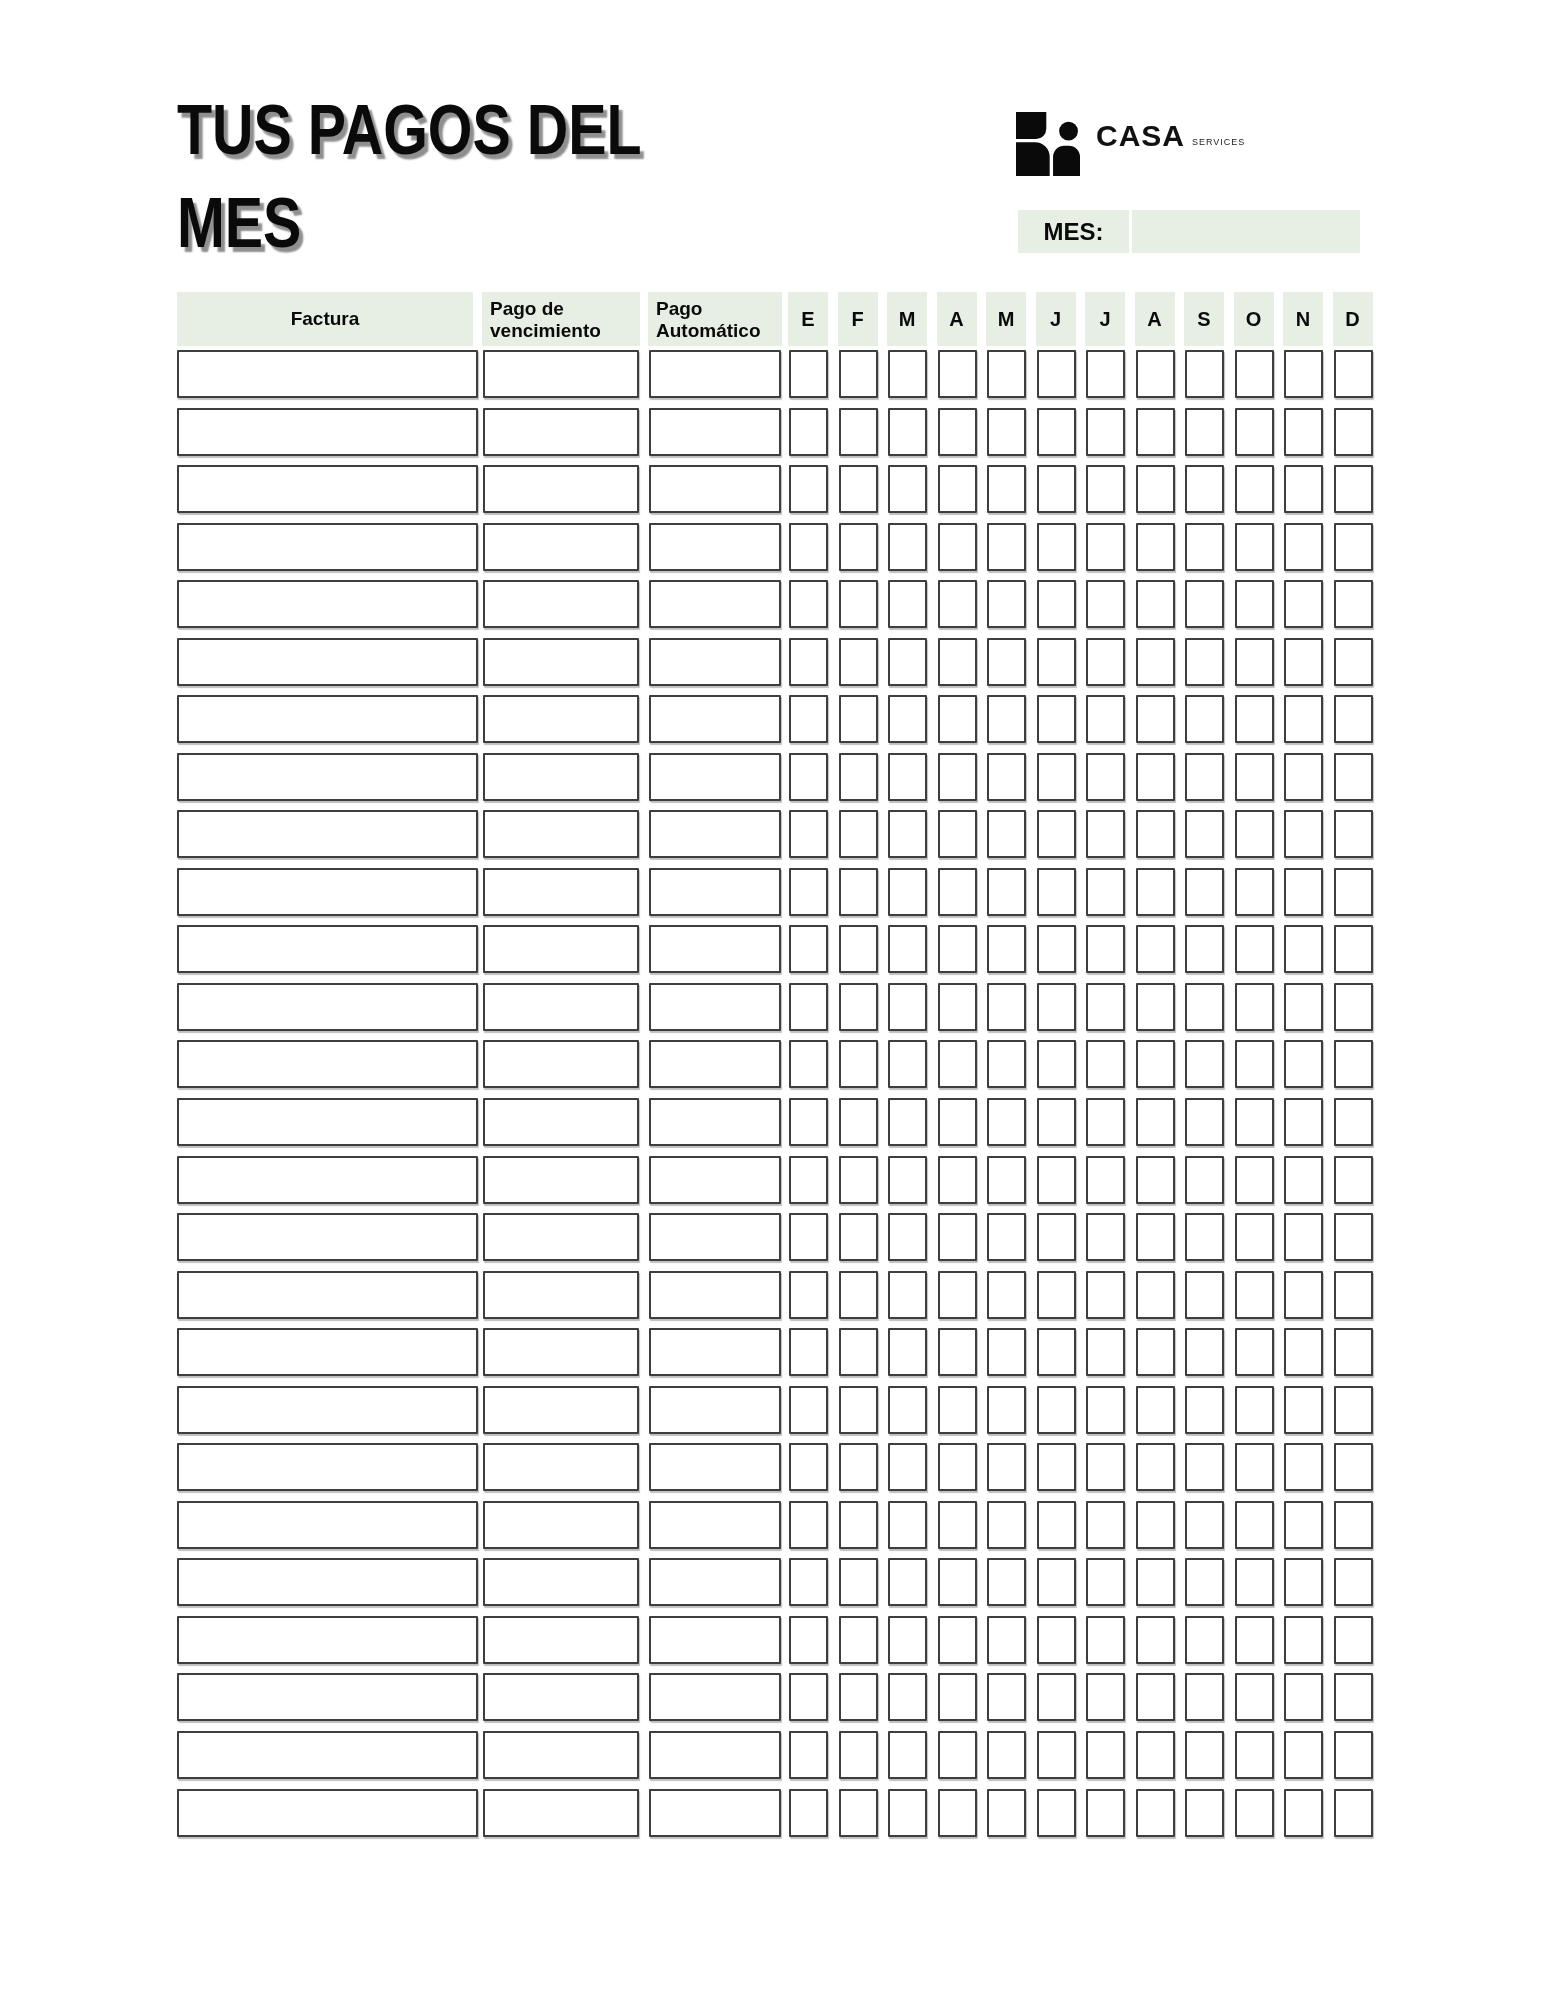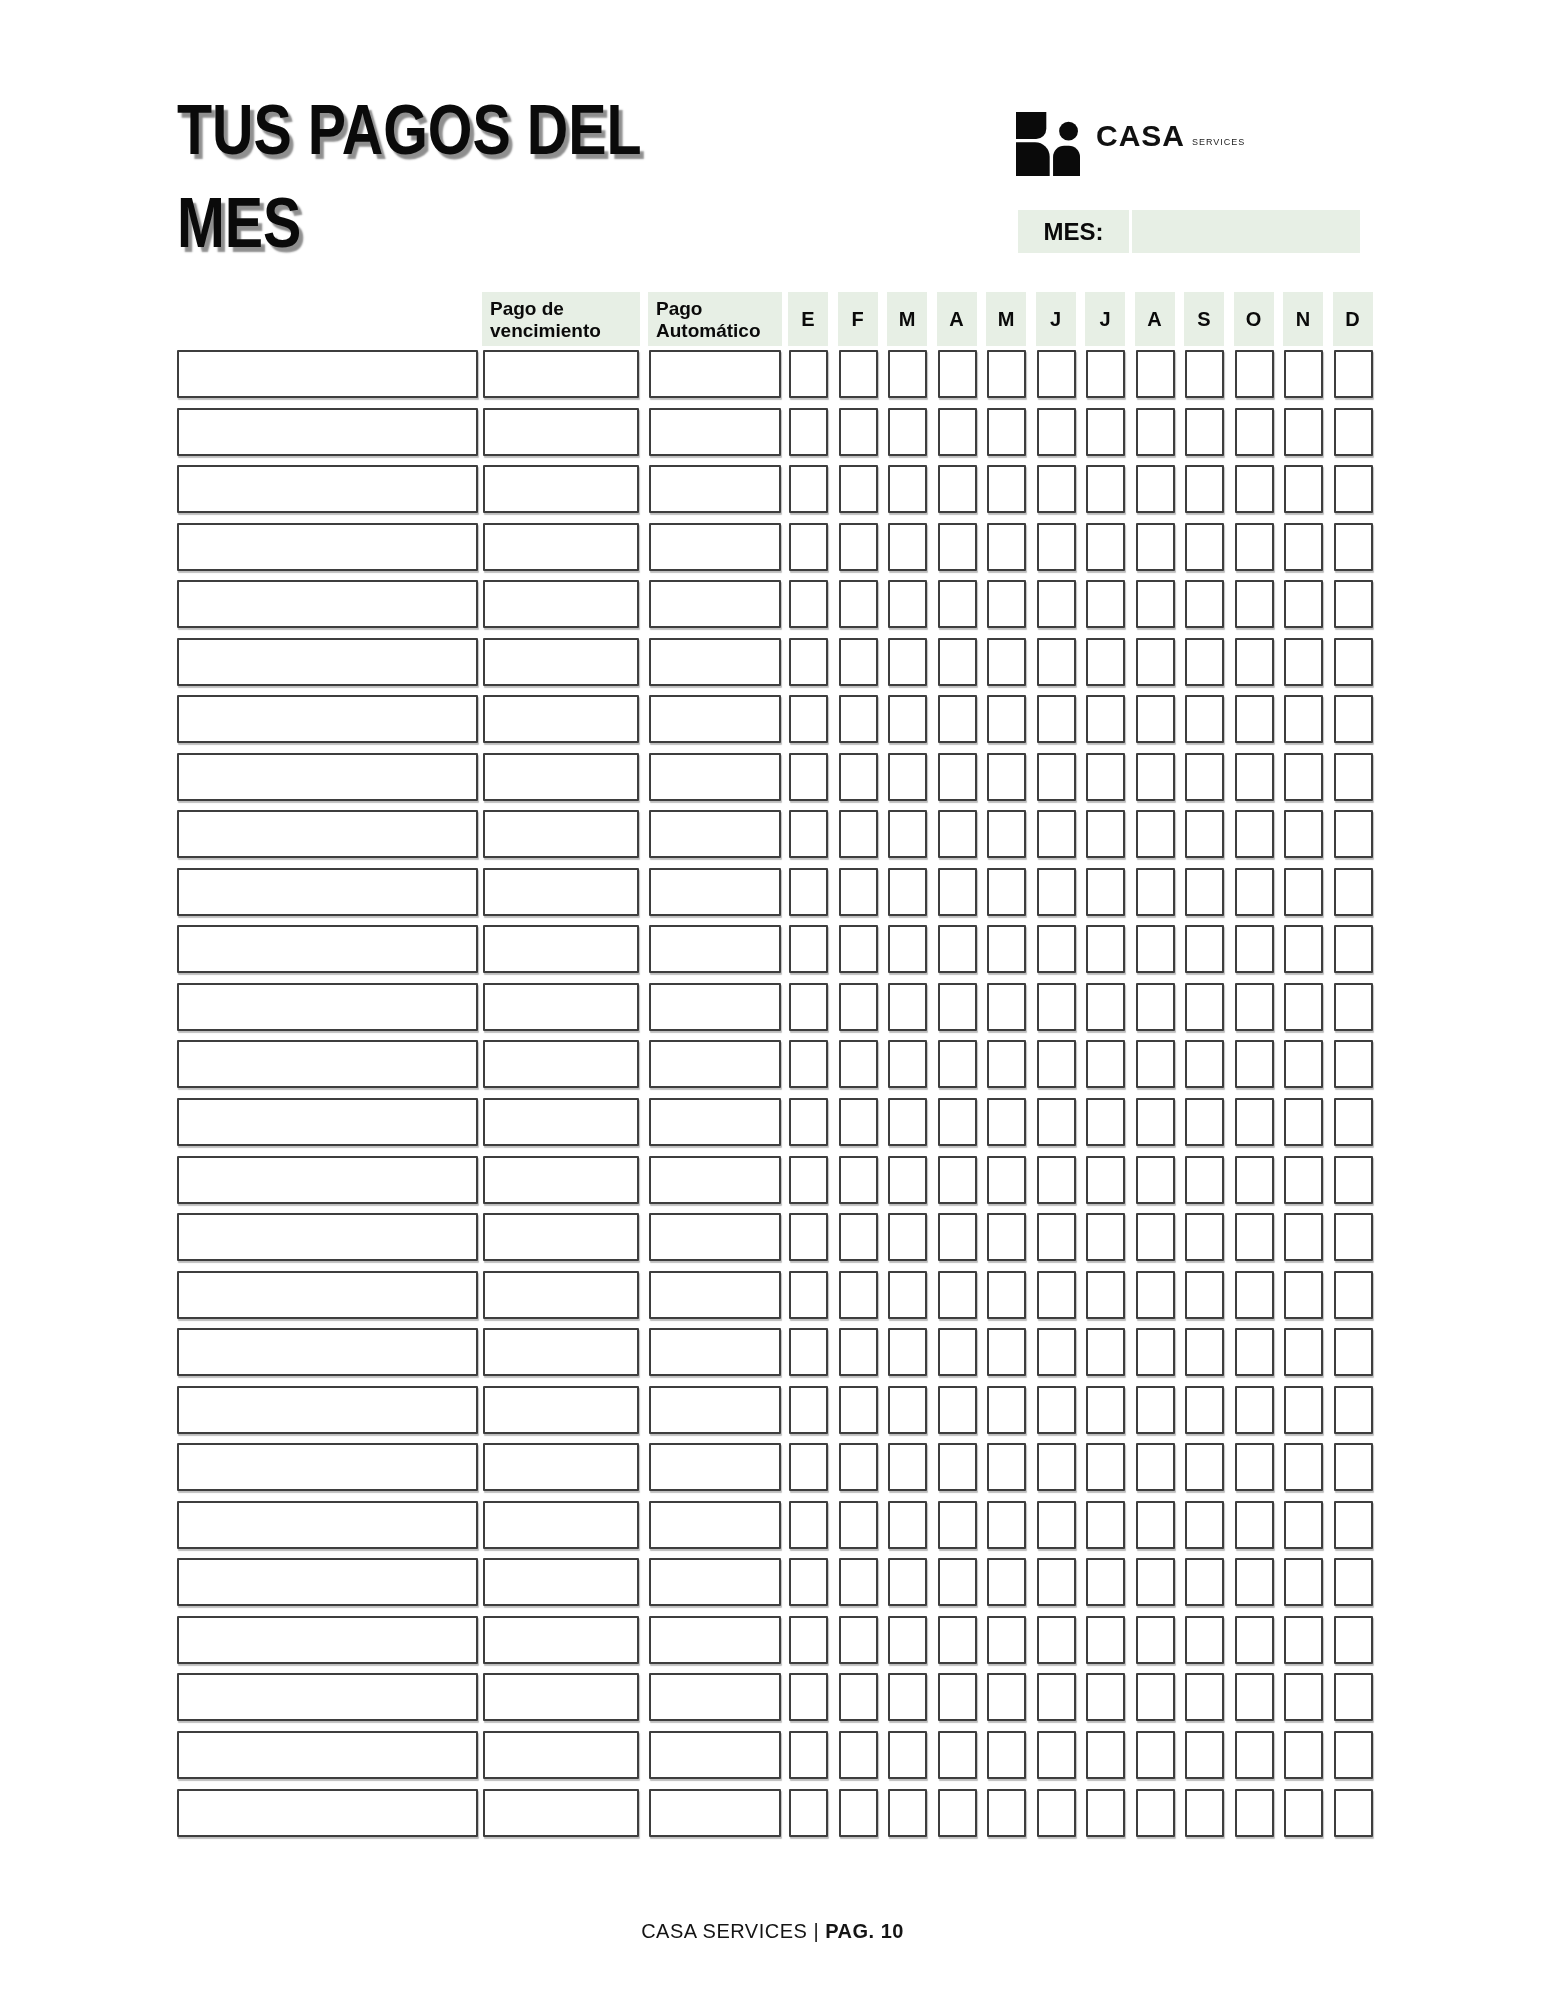--- a/index.html
+++ b/index.html
@@ -93,20 +93,21 @@
       <path fill="#0a0a0a" d="M0,27 H17 A13,13 0 0 1 30,40 V57 H0 Z"></path>
       <path fill="#0a0a0a" d="M33,57 V40 A10,10 0 0 1 43,30 H47 A10,10 0 0 1 57,40 V57 Z"></path>
     </svg>
     <span class="brand-name">CASA</span>
     <span class="brand-suffix">SERVICES</span>
   </div>
 
   <div class="mes-label green">MES:</div>
   <div class="mes-value green"></div>
 
+  <div class="col-head head-factura green">Factura</div>
   <div class="col-head head-fecha green">Pago de vencimiento</div>
   <div class="col-head head-pago green">Pago Automático</div>
   <div id="month-headers">
       <div class="month-head green" style="left: 788px;">E</div>
       <div class="month-head green" style="left: 837.5px;">F</div>
       <div class="month-head green" style="left: 887px;">M</div>
       <div class="month-head green" style="left: 936.5px;">A</div>
       <div class="month-head green" style="left: 986px;">M</div>
       <div class="month-head green" style="left: 1035.5px;">J</div>
       <div class="month-head green" style="left: 1085px;">J</div>
@@ -555,19 +556,14 @@
         <div class="checkbox" style="top: 1789px; left: 1036.5px;"></div>
         <div class="checkbox" style="top: 1789px; left: 1086px;"></div>
         <div class="checkbox" style="top: 1789px; left: 1135.5px;"></div>
         <div class="checkbox" style="top: 1789px; left: 1185px;"></div>
         <div class="checkbox" style="top: 1789px; left: 1234.5px;"></div>
         <div class="checkbox" style="top: 1789px; left: 1284px;"></div>
         <div class="checkbox" style="top: 1789px; left: 1333.5px;"></div>
       </div>
     </div>
 
-  <div class="footer">
-    <span>CASA SERVICES</span>
-    <span>|</span>
-    <b>PAG. 10</b>
-  </div>
 
 </div>
 
 </body></html>

